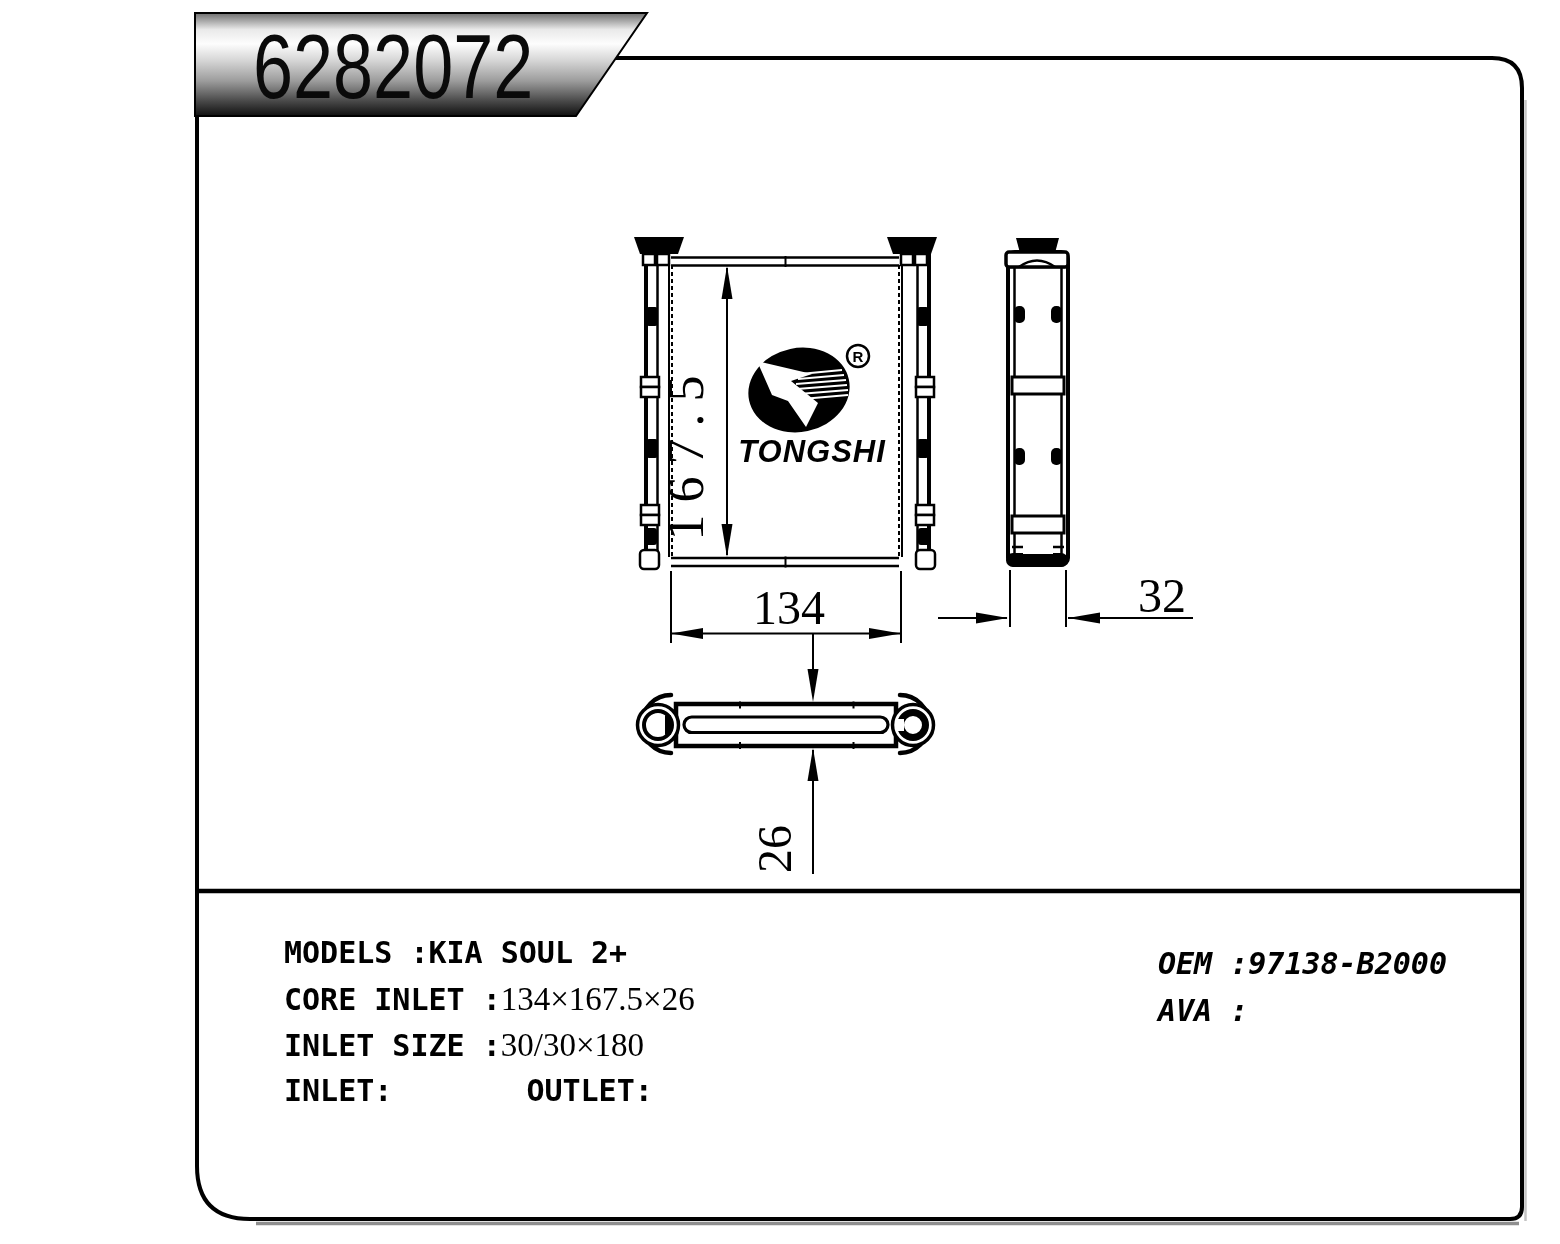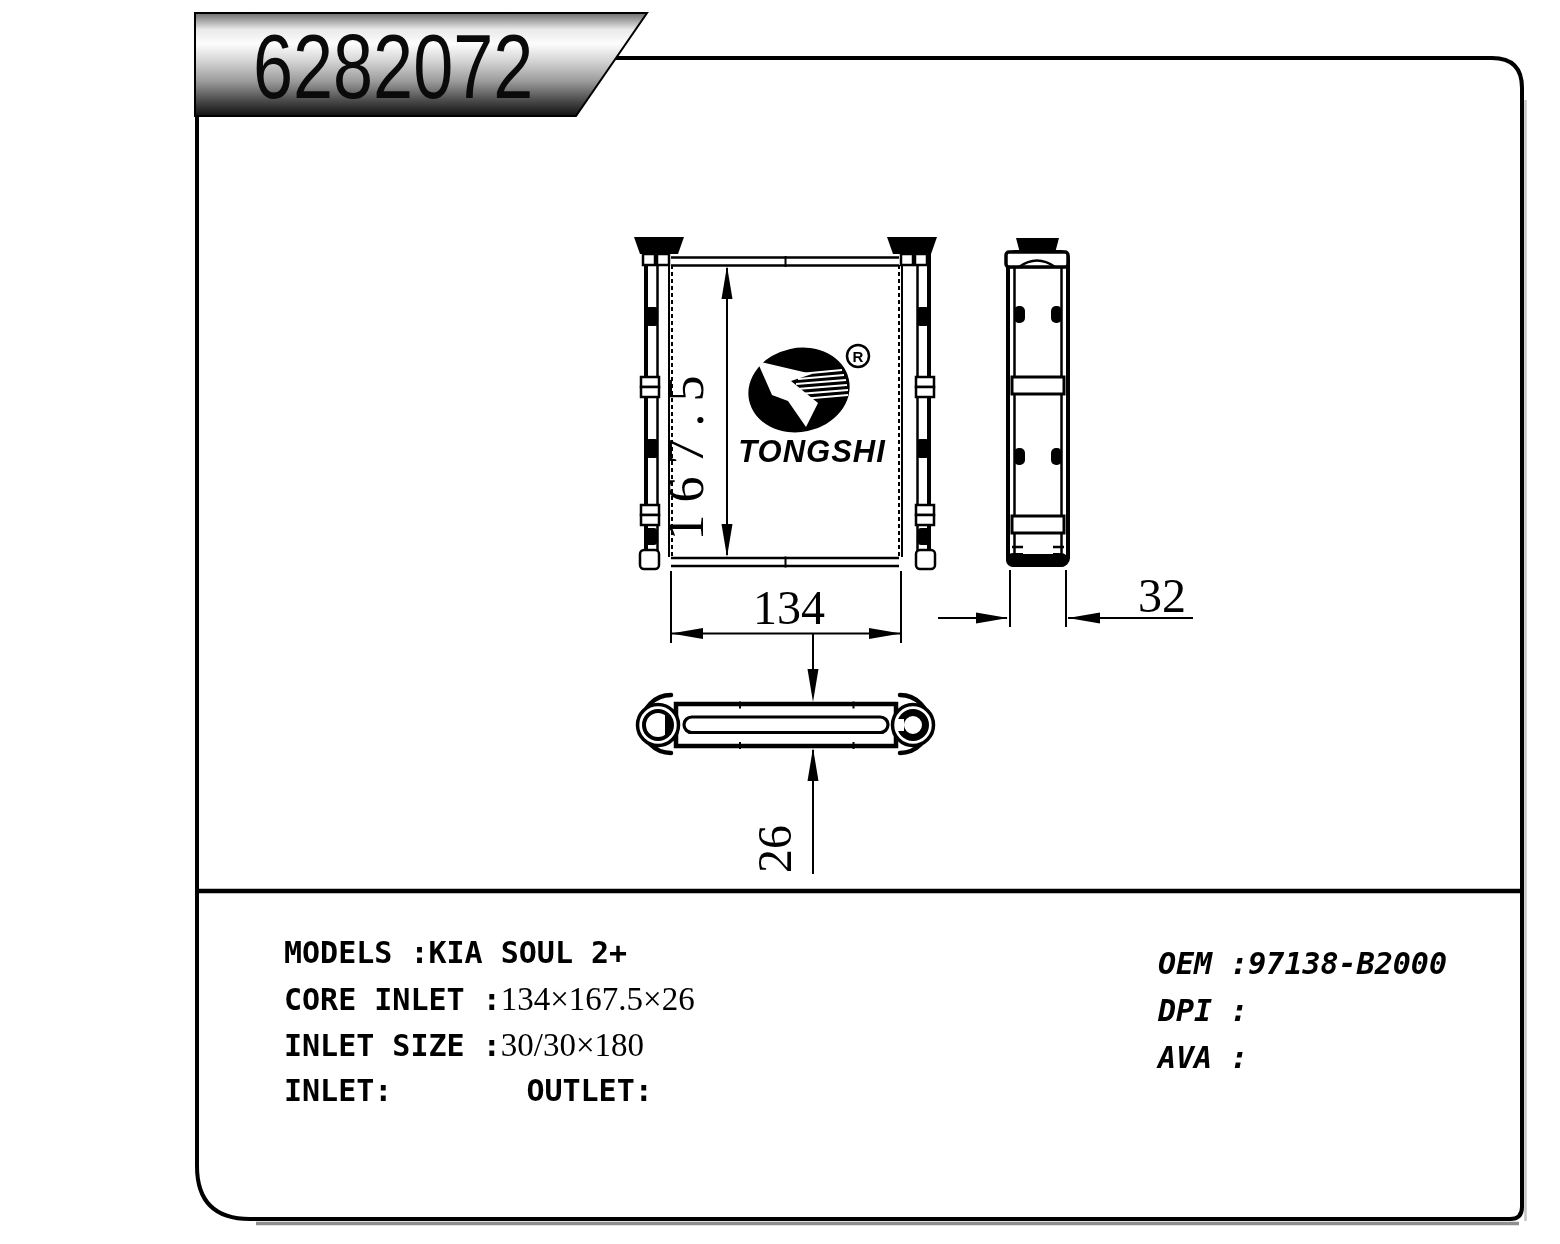--- a/index.html
+++ b/index.html
@@ -214,20 +214,17 @@
     <div class="spec-line">
       <span class="lbl">INLET:</span><span class="gap"></span><span class="lbl">OUTLET:</span>
     </div>
   </div>
 
   <div class="specs specs-right">
     <div class="spec-line">
       <span class="lbl">OEM :</span><span class="lbl">97138-B2000</span>
     </div>
     <div class="spec-line">
-      <span class="lbl">DPI :</span><span class="lbl"></span>
-    </div>
-    <div class="spec-line">
       <span class="lbl">AVA :</span><span class="lbl"></span>
     </div>
   </div>
 
 </div>
 
 </body></html>

